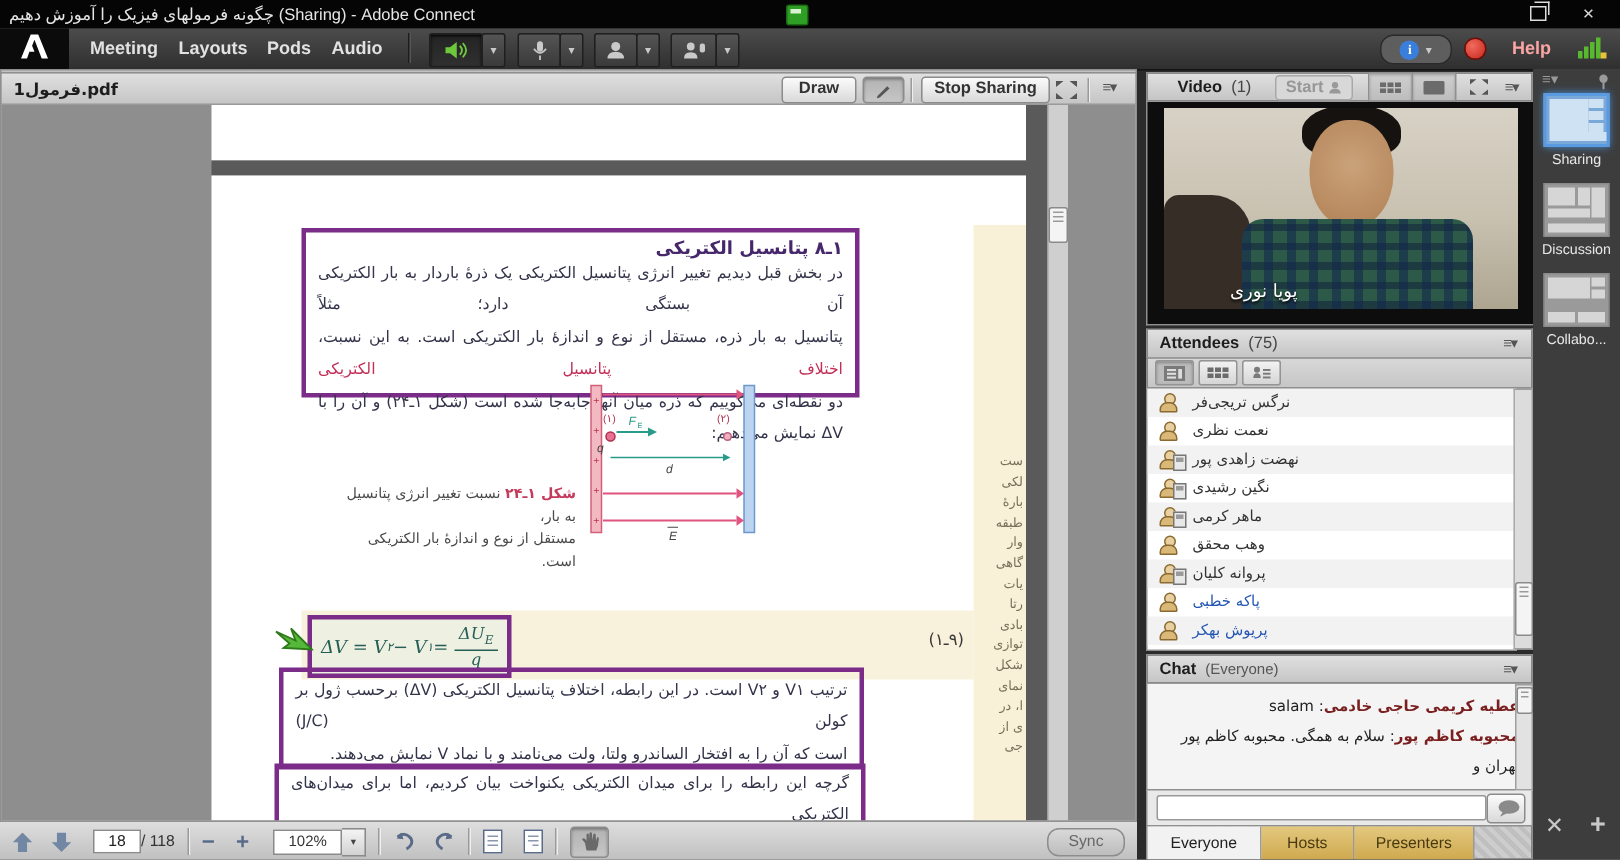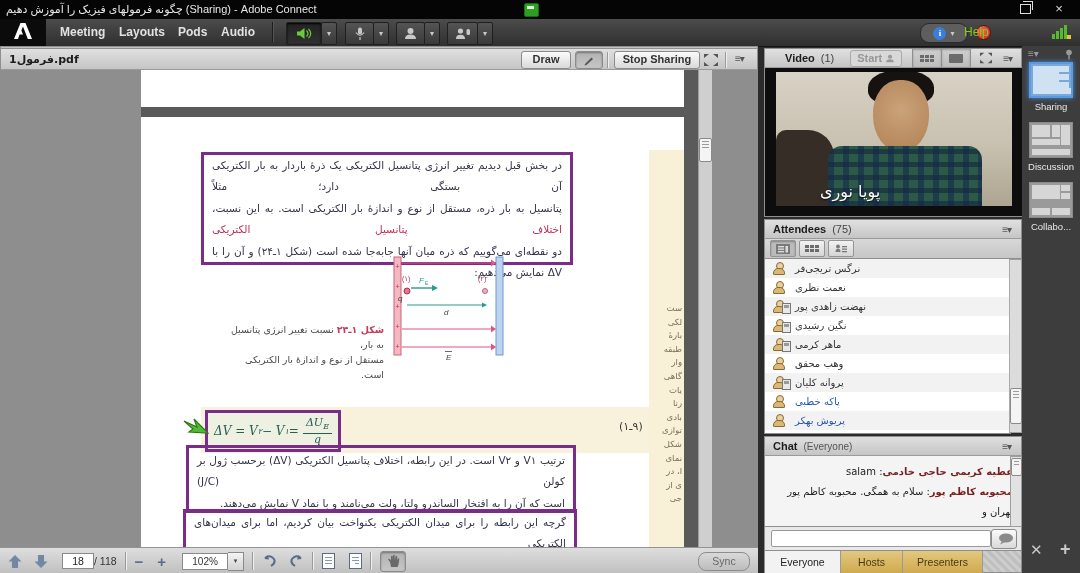--- a/index.html
+++ b/index.html
@@ -21,21 +21,21 @@
   .adobe{left:0;top:19px;width:46px;height:27px;background:#0b0b0b;color:#fff;text-align:center}
   .adobe svg{margin-top:2px}
   .menu-item{top:25px;color:#e2e2e2;font-size:12px;font-weight:bold;cursor:default}
   .mb-sep{top:22px;width:1px;height:20px;background:#1d1d1d;border-right:1px solid #565656}
   .abtn{top:22px;height:21px;border:1px solid #1f1f1f;border-radius:2px;background:linear-gradient(#545454,#3a3a3a);display:flex;align-items:center;justify-content:center}
   .abtn.pressed{background:linear-gradient(#232323,#303030);box-shadow:inset 0 1px 2px #000}
   .caret{color:#c9c9c9;font-size:8px}
   .infopill{left:920px;top:23px;width:46px;height:18px;background:#5e5e5e;border:1px solid #2a2a2a;border-radius:9px;display:flex;align-items:center;justify-content:center;gap:4px}
   .icircle{width:13px;height:13px;border-radius:50%;background:#3a7edc;color:#fff;font-size:9px;font-weight:bold;text-align:center;line-height:13px;font-family:"Liberation Serif",serif}
   .recdot{left:976px;top:25px;width:13px;height:13px;border-radius:50%;background:radial-gradient(circle at 35% 35%,#f26a5e,#c5281c);border:1px solid #6b0f08}
-  .help{left:964px;top:25px;color:#84cc16;font-size:12px;font-weight:normal}
+  .help{left:1008px;top:25px;color:#fca5a5;font-size:12px;font-weight:bold}
   .sigbar{background:#58b82e;position:absolute;bottom:0;width:3px}
   .sigdot{position:absolute;right:-1px;bottom:0;width:4px;height:4px;background:#e8c23a}
 
   
   .pod-h{background:linear-gradient(#e0e0e0,#c5c5c5);border:1px solid #8f8f8f;border-bottom:1px solid #9a9a9a;color:#1d1d1d;font-size:11px;font-weight:bold}
   .pod-menu{color:#555;font-size:10px;letter-spacing:-1px}
   .btn{background:linear-gradient(#fbfbfb,#d9d9d9);border:1px solid #8b8b8b;border-radius:3px;color:#333;font-size:11px;text-align:center;cursor:default}
   .btn.pressed{background:linear-gradient(#b2b2b2,#c6c6c6);box-shadow:inset 0 1px 2px rgba(0,0,0,.35)}
   .btn.disabled{background:#d8d8d8;color:#979797;border-color:#a8a8a8}
   .vsep{width:1px;background:#9a9a9a;border-right:1px solid #eee}
@@ -77,21 +77,21 @@
 
   
   .rt-pod-h{position:absolute;height:20px;display:flex;align-items:center}
   .video-body{left:764px;top:68px;width:258px;height:148px;background:#0d0d0d;border:1px solid #8f8f8f;border-top:none}
   .vid-img{position:absolute;left:11px;top:4px;width:236px;height:134px;background:linear-gradient(180deg,#d8d2c6,#c8c1b0 55%,#ada590);overflow:hidden}
   .sofa{position:absolute;left:0;top:58px;width:58px;height:76px;background:#362e26;border-radius:10px 26px 0 0}
   .hair{position:absolute;left:92px;top:-2px;width:66px;height:36px;background:#16120f;border-radius:48% 48% 40% 40%}
   .head{position:absolute;left:97px;top:8px;width:56px;height:72px;background:radial-gradient(circle at 50% 42%,#caa27a,#b07f53);border-radius:46% 46% 50% 50%}
   .shirt{position:absolute;left:52px;top:74px;width:154px;height:60px;border-radius:14px 14px 0 0;background-color:#2c5948;
          background-image:repeating-linear-gradient(90deg,rgba(18,38,78,.55) 0 6px,transparent 6px 15px),repeating-linear-gradient(0deg,rgba(14,28,58,.5) 0 5px,transparent 5px 13px)}
-  .nametag{position:absolute;left:44px;bottom:5px;color:#fff;font-size:16px;text-shadow:0 1px 2px #000;direction:rtl}
+  .nametag{position:absolute;left:44px;bottom:5px;color:#fff;font-size:12px;text-shadow:0 1px 2px #000;direction:rtl}
   .viewbtn{height:18px;border:1px solid #8f8f8f;background:linear-gradient(#cfcfcf,#bdbdbd);box-shadow:inset 0 1px 2px rgba(0,0,0,.25);display:inline-flex;align-items:center;justify-content:center}
   .minigrid{display:grid;grid-template-columns:repeat(3,4px);grid-gap:1px}
   .minigrid i{width:4px;height:3px;background:#6b6b6b}
   .miniscreen{width:14px;height:9px;background:#6b6b6b;border-radius:1px}
 
   .att-toolbar{left:764px;top:239px;width:258px;height:20px;background:linear-gradient(#d8d8d8,#c6c6c6);border:1px solid #8f8f8f;border-top:none;display:flex;align-items:center;padding-left:5px;box-sizing:border-box}
   .tgl{width:24px;height:15px;border:1px solid #949494;border-radius:2px;background:linear-gradient(#f2f2f2,#d5d5d5);margin-right:3px;display:inline-flex;align-items:center;justify-content:center}
   .tgl.active{background:#bcbcbc;box-shadow:inset 0 1px 2px rgba(0,0,0,.3)}
   .att-list{left:764px;top:259px;width:245px;height:174px;background:#fff;border:1px solid #8f8f8f;border-top:none;overflow:hidden}
   .att-row{height:19px;display:flex;align-items:center;padding-left:7px;font-size:10px;color:#333}
@@ -242,20 +242,21 @@
         <div>نمای</div>
         <div>ا، در</div>
         <div>ی از</div>
         <div>جی</div>
       </div>
     </div>
 
     <div class="abs cream" style="left:60px;top:290px;width:448px;height:46px"></div>
 
     <div class="pbox" style="left:60px;top:35px;width:366px;height:107px">
+      <div class="phead" style="padding:3px 8px 0 8px">۱ـ۸ پتانسیل الکتریکی</div>
       <div class="ptext" style="padding:0 8px">
         <div>در بخش قبل دیدیم تغییر انرژی پتانسیل الکتریکی یک ذرهٔ باردار به بار الکتریکی آن بستگی دارد؛ مثلاً</div>
         <div><span>پتانسیل به بار ذره، مستقل از نوع و اندازهٔ بار الکتریکی است. به این نسبت، </span><span class="red">اختلاف پتانسیل الکتریکی</span></div>
         <div style="text-align-last:right">دو نقطه‌ای می‌گوییم که ذره میان آنها جابه‌جا شده است (شکل ۱ـ۲۴) و آن را با ΔV نمایش می‌دهیم:</div>
       </div>
     </div>
 
     <svg class="abs" style="left:245px;top:138px" width="125" height="108" viewBox="0 0 125 108">
       <rect x="8" y="2" width="7" height="98" fill="#f2b9c2" stroke="#d26078" stroke-width="1"></rect>
       <text x="9.5" y="14" font-size="7" fill="#c03050">+</text>

